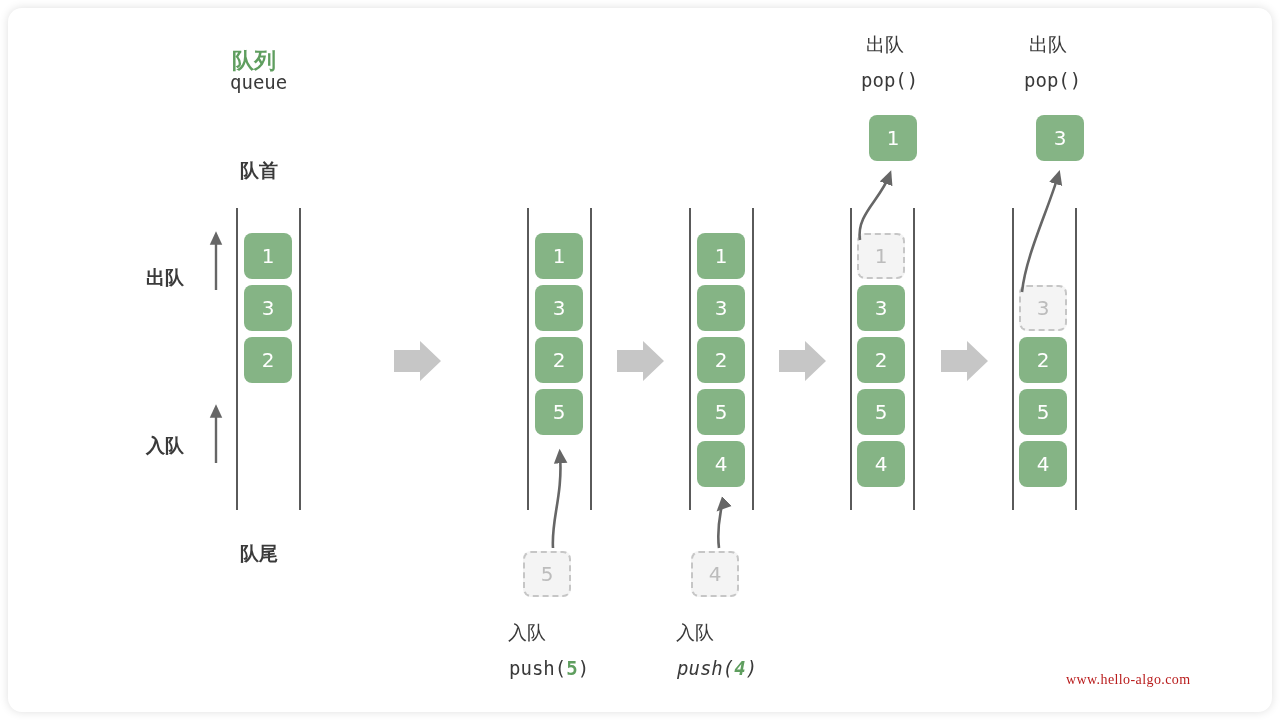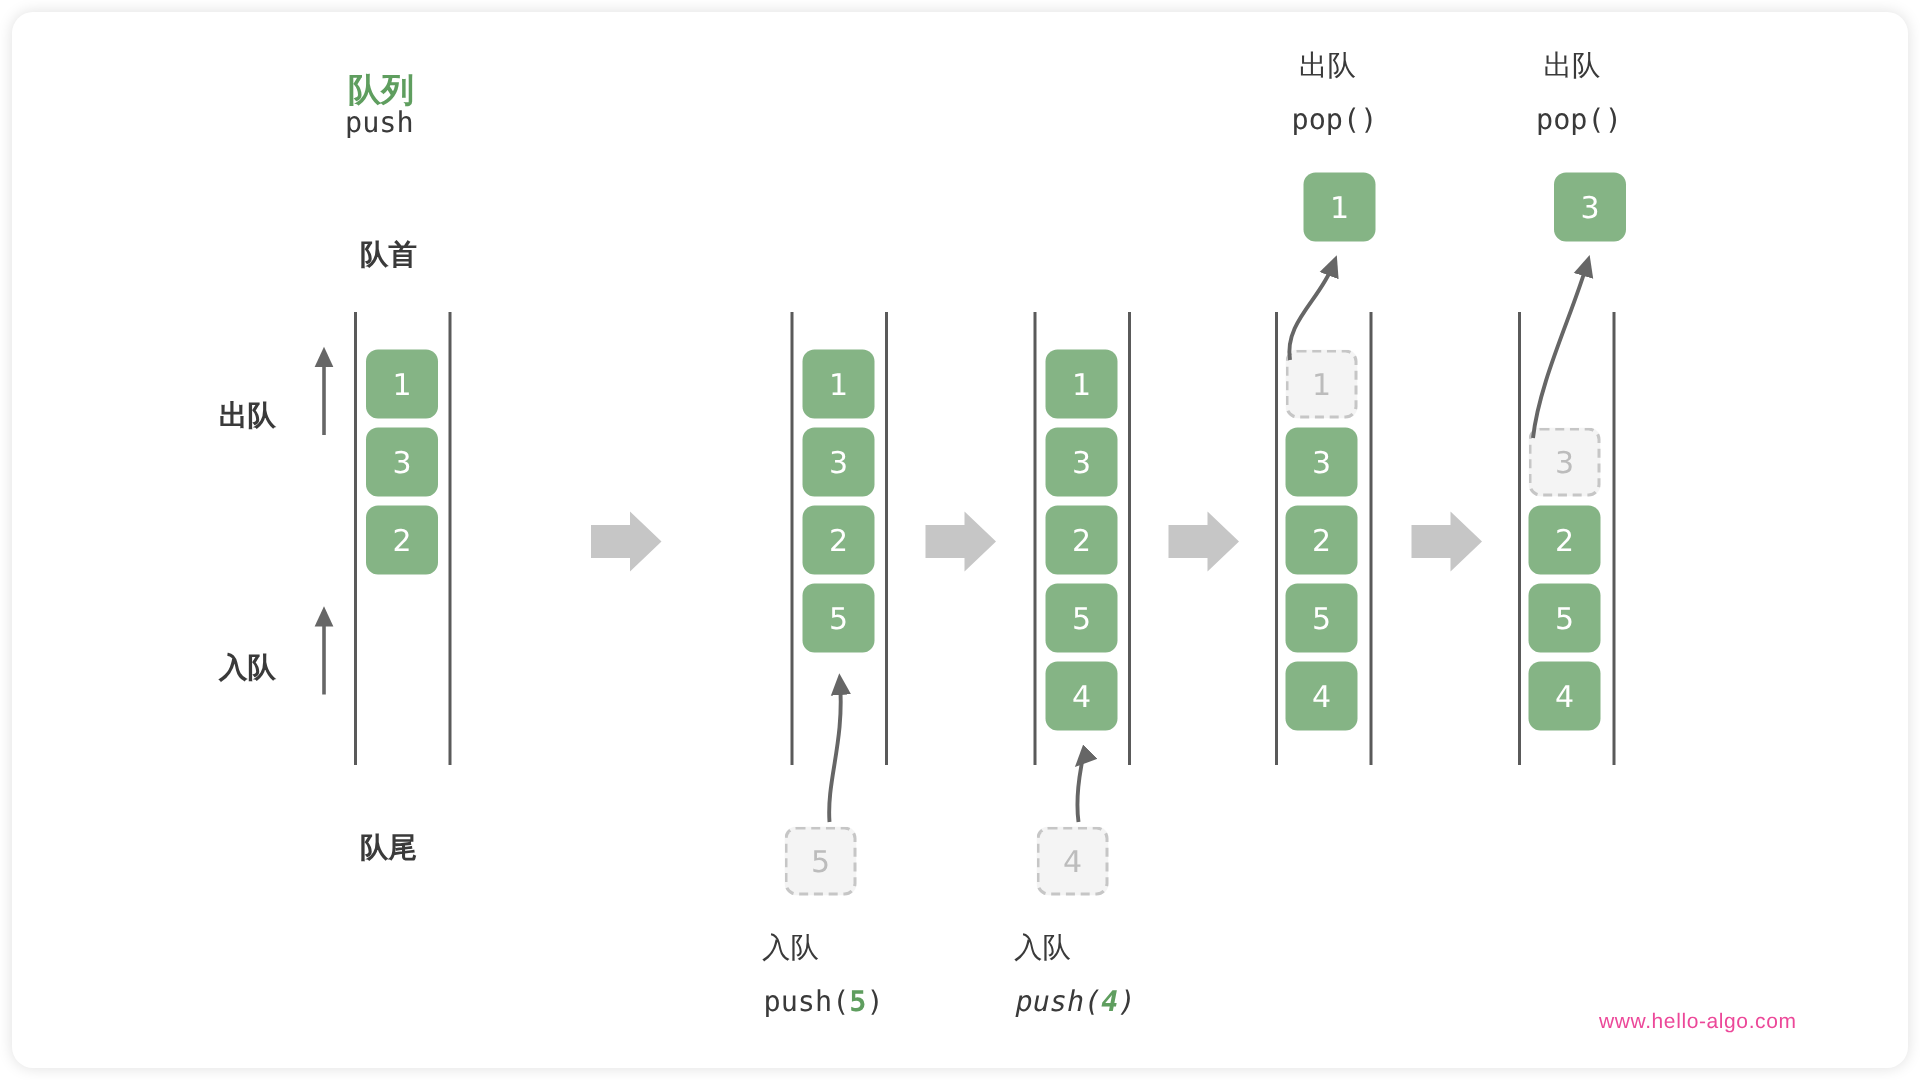--- a/index.html
+++ b/index.html
@@ -52,23 +52,23 @@
     color: #3a3a3a;
   }
   .title-cjk {
     font-family: "DejaVu Sans", "Liberation Sans", sans-serif;
     font-weight: bold;
     font-size: 22px;
     color: #5f9e5f;
   }
   .green-num { color: #5f9e5f; font-weight: bold; }
   .watermark {
-    font-family: Liberation Sans, sans-serif;
+    font-family: Liberation Serif, serif;
     font-size: 14px;
-    color: #ec4899;
+    color: #b91c1c;
     letter-spacing: 0.4px;
   }
 
   
   .rail {
     position: absolute;
     width: 1.6px;
     background: #5a5a5a;
   }
 
@@ -96,24 +96,24 @@
   svg.ov { position: absolute; left: 0; top: 0; width: 1280px; height: 720px; pointer-events: none; }
 </style>
 </head>
 <body>
 
 <div id="card"></div>
 
 <div class="stage">
 
   <div class="t title-cjk" style="left:232px; top:34px;margin-top:16px;">队列</div>
-  <div class="t mono" style="left:230px; top:73px;">push</div>
+  <div class="t mono" style="left:230px; top:73px;">queue</div>
 
   <div class="t cjk-bold" style="left:240px; top:161px;">队首</div>
-  <div class="t cjk-bold" style="left:240px; top:544px;margin-top:12px;">队尾</div>
+  <div class="t cjk-bold" style="left:240px; top:544px;">队尾</div>
 
   <div class="t cjk-bold" style="left:146px; top:268px;">出队</div>
   <div class="t cjk-bold" style="left:146px; top:436px;">入队</div>
 
   <div class="t cjk-plain" style="left:866px; top:35px;">出队</div>
   <div class="t mono" style="left:861px; top:71px;">pop()</div>
 
   <div class="t cjk-plain" style="left:1029px; top:35px;">出队</div>
   <div class="t mono" style="left:1024px; top:71px;">pop()</div>
 

